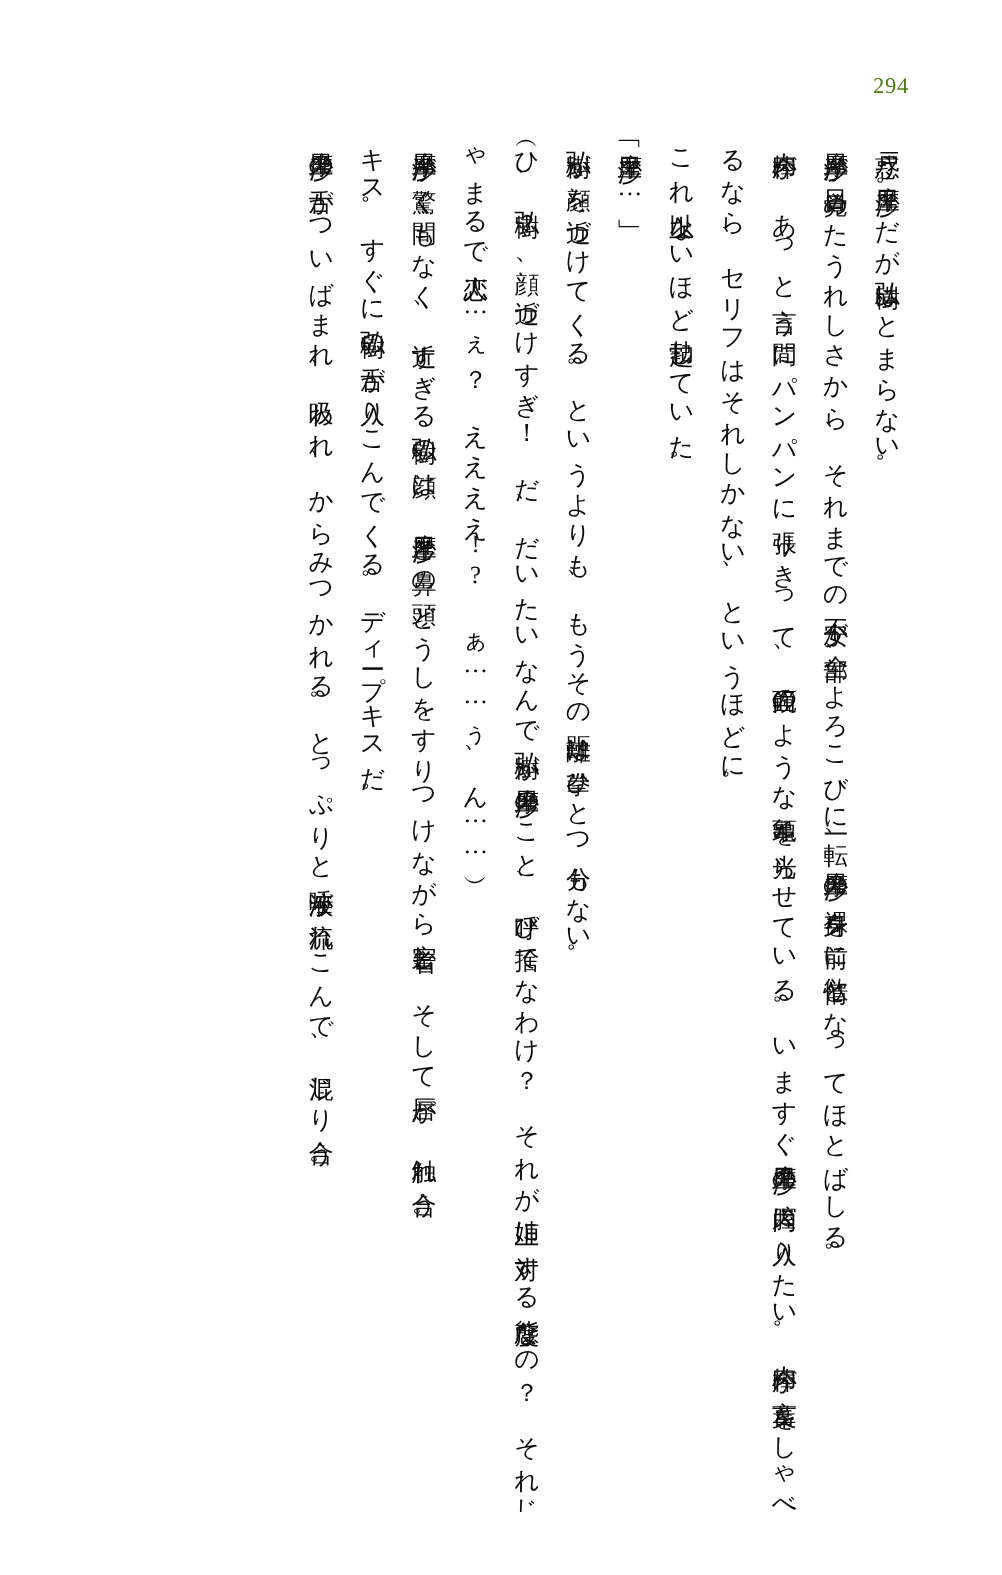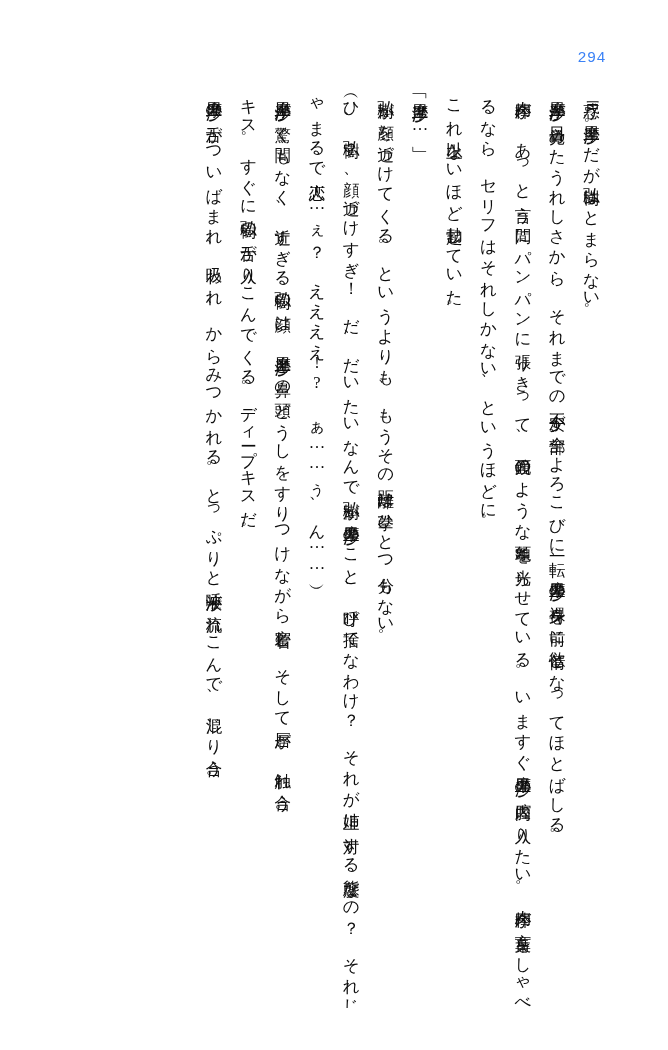--- a/index.html
+++ b/index.html
@@ -16,23 +16,23 @@
     height: 1050px;
     background: #ffffff;
     overflow: hidden;
     box-sizing: border-box;
   }
   .page-number {
     position: absolute;
     top: 50px;
     right: 62px;
     font-size: 15px;
-    color: #3b82f6;
+    color: #4d7c0f;
     letter-spacing: 0.5px;
-    font-family: Liberation Mono, monospace;
+    font-family: Liberation Serif, serif;
     text-align: right;
   }
   .body-text {
     position: absolute;
     top: 88px;
     left: 38px;
     right: 60px;
     height: 920px;
     writing-mode: vertical-rl;
     text-orientation: upright;

